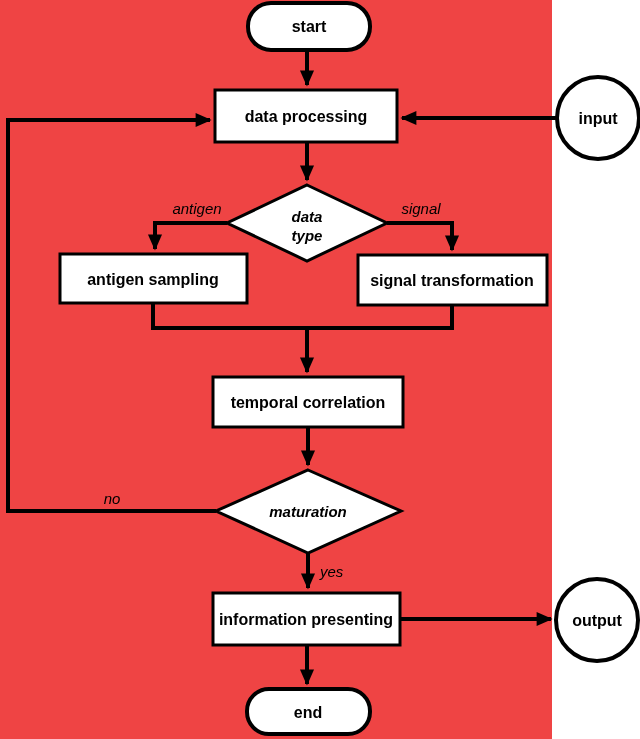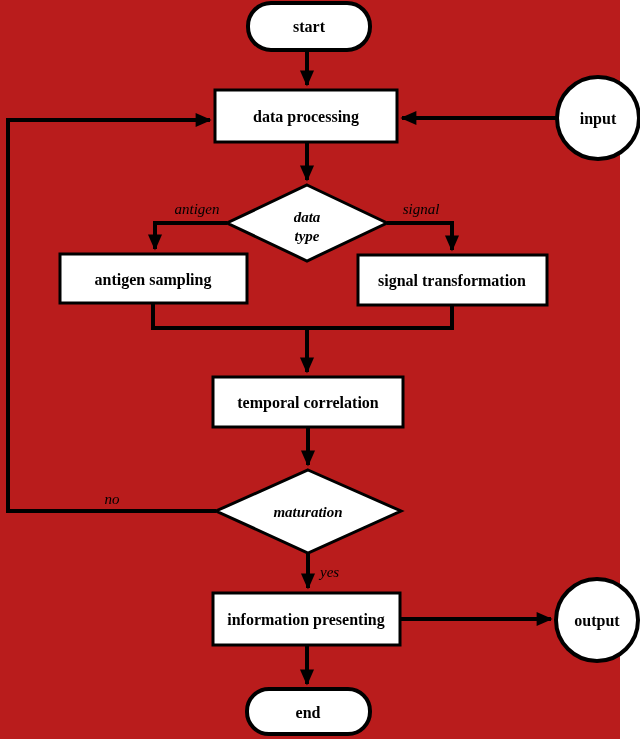--- a/index.html
+++ b/index.html
@@ -2,24 +2,24 @@
 <html><head>
 <meta charset="utf-8">
 <style>
   html, body {
     margin: 0;
     padding: 0;
     background: #ffffff;
   }
   .canvas {
     position: relative;
-    width: 620px;
+    width: 552px;
     height: 739px;
-    background: #b91c1c;
-    font-family: Liberation Serif, serif;
+    background: #ef4444;
+    font-family: Liberation Sans, sans-serif;
   }
   svg { display: block; }
   .edge {
     fill: none;
     stroke: #000000;
     stroke-width: 4;
   }
   .node-shape {
     fill: #ffffff;
     stroke: #000000;

